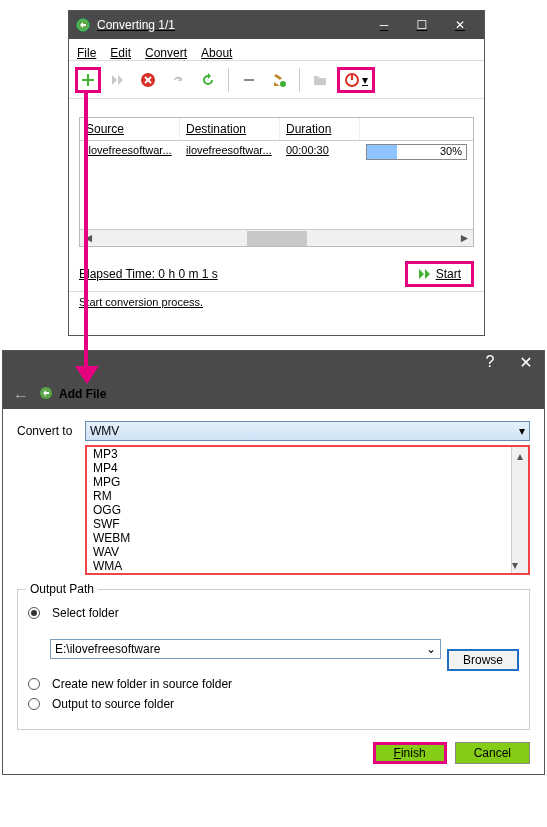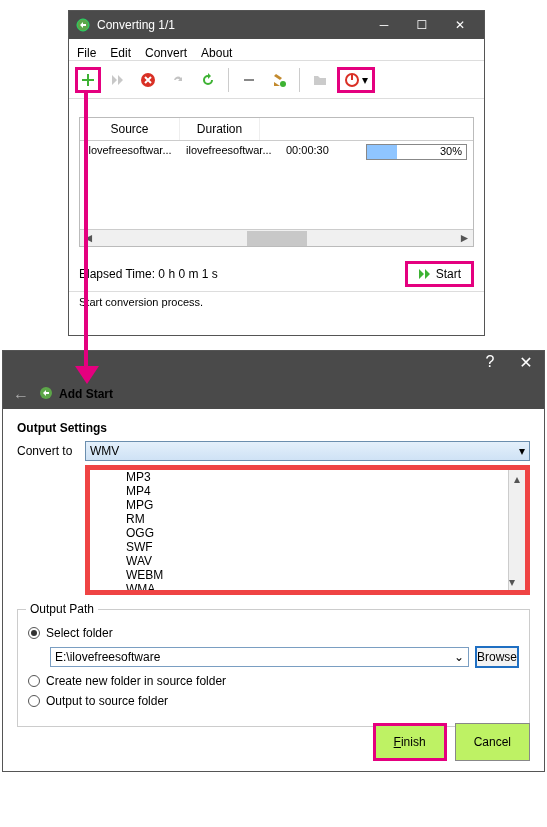--- a/index.html
+++ b/index.html
@@ -1,34 +1,34 @@
 <!DOCTYPE html>
 <html><head>
 <meta charset="utf-8">
 <style>
 * { box-sizing: border-box; margin: 0; padding: 0; font-family: "Segoe UI", Tahoma, sans-serif; font-size: 12px; }
 body { background: #fff; width: 547px; height: 827px; position: relative; }
 
 
-.win1 { position: absolute; left: 68px; top: 10px; width: 417px; height: 326px; border: 1px solid #555; background: #fff; }
+.win1 { position: absolute; left: 68px; top: 10px; width: 417px; height: 326px; border: 1px solid #555; background: #fff; text-decoration: underline; }
 .titlebar { height: 28px; background: #4a4a4a; color: #fff; display: flex; align-items: center; padding: 0 6px; }
 .titlebar .ico { width: 16px; height: 16px; margin-right: 6px; display: inline-flex; align-items: center; justify-content: center; }
 .titlebar .title { flex: 1; font-size: 12px; }
 .winbtns { display: flex; gap: 2px; }
 .winbtn { width: 36px; height: 22px; display: flex; align-items: center; justify-content: center; color: #fff; cursor: pointer; }
 .menubar { height: 22px; display: flex; align-items: center; gap: 14px; padding: 0 8px; border-bottom: 1px solid #ddd; }
 .menuitem { cursor: pointer; margin-top: 6px; }
 .toolbar { height: 38px; display: flex; align-items: center; padding: 0 6px; gap: 4px; border-bottom: 1px solid #ddd; }
 .tbtn { width: 26px; height: 26px; display: flex; align-items: center; justify-content: center; cursor: pointer; border: 1px solid transparent; }
 .highlight { border: 3px solid #e4007f !important; }
 .sep { width: 1px; height: 24px; background: #ccc; margin: 0 3px; }
 
 .tablewrap { margin: 18px 10px 4px 10px; border: 1px solid #bbb; min-height: 130px; position: relative; }
 .thead { display: flex; border-bottom: 1px solid #ccc; background: #fff; }
-.th { padding: 4px 6px; border-right: 1px solid #eee; font-size: 12px; text-align: center; }
+.th { padding: 4px 6px; border-right: 1px solid #eee; font-size: 12px; }
 .trow { display: flex; }
 .td { padding: 3px 6px; font-size: 11px; overflow: hidden; text-overflow: ellipsis; white-space: nowrap; }
 .c1 { width: 100px; } .c2 { width: 100px; } .c3 { width: 80px; } .c4 { flex: 1; }
 .progcell { display: flex; align-items: center; }
 .progbar { flex: 1; height: 16px; border: 1px solid #888; background: #fff; position: relative; }
 .progfill { height: 100%; background: #8fc5ff; }
 .proglbl { position: absolute; right: 4px; top: 0; font-size: 11px; margin-left: 46px; }
 .hscroll { position: absolute; bottom: 0; left: 0; right: 0; height: 17px; background: #f0f0f0; border-top: 1px solid #ccc; display:flex; align-items:center; }
 .harrow { width: 17px; height: 17px; display:flex;align-items:center;justify-content:center;color:#555;cursor:pointer; }
 .hthumb { height:15px; background:#c8c8c8; width:60px; margin:0 auto; }
@@ -50,39 +50,39 @@
 .tb2top .winbtn { font-size: 16px; }
 .tb2bottom { position: absolute; bottom: 6px; left: 6px; display: flex; align-items: center; gap: 6px; color: #000; }
 .backarr { color: #aaa; font-size: 16px; cursor: pointer; padding: 0 4px; }
 .tb2title { font-weight: bold; color: #000; }
 .content2 { padding: 12px 14px 44px 14px; position: relative; }
 .sectitle { font-weight: bold; margin-bottom: 6px; }
 .row { display: flex; align-items: center; gap: 6px; margin-bottom: 4px; }
 .lbl { width: 62px; }
 .combo { flex: 1; height: 20px; border: 1px solid #6b8eae; background: linear-gradient(#e4f0fb,#cfe2f5); display: flex; align-items: center; padding: 0 4px; position: relative; cursor: pointer; }
 .combo .caret { position: absolute; right: 4px; }
-.listbox { margin-left: 68px; border: 5px solid #ef4444; height: 130px; position: relative; overflow: hidden; padding-left: 30px; }
+.listbox { margin-left: 68px; border: 2px solid #ef4444; height: 130px; position: relative; overflow: hidden; }
 .listscroll { position: absolute; right: 0; top: 0; bottom: 0; width: 17px; background: #f0f0f0; border-left: 1px solid #ccc; }
 .listscroll .up, .listscroll .dn { height: 17px; display:flex;align-items:center;justify-content:center;color:#555; }
 .listitems { padding: 0; }
 .li { padding: 0 6px; font-size: 12px; line-height: 14px; cursor: pointer; }
 .li.sel { background: #0a64c8; color: #fff; }
 
 .groupbox { border: 1px solid #ccc; margin-top: 14px; padding: 10px 10px 12px 10px; position: relative; }
 .grouplegend { position: absolute; top: -8px; left: 8px; background: #fff; padding: 0 4px; font-size: 12px; }
-.radio { display: flex; align-items: center; gap: 6px; margin: 6px 0; cursor: pointer; }
+.radio { display: flex; align-items: center; gap: 12px; margin: 6px 0; cursor: pointer; }
 .radiodot { width: 12px; height: 12px; border: 1px solid #555; border-radius: 50%; display: inline-flex; align-items: center; justify-content: center; }
 .radiodot.on::after { content: ""; width: 6px; height: 6px; background: #333; border-radius: 50%; }
 .subrow { display: flex; align-items: center; gap: 6px; margin-left: 22px; }
 .textfield { flex: 1; height: 20px; border: 1px solid #7a9ec2; padding: 0 4px; background: #fff; }
 .textfield.ro { color: #888; }
-.browse { border: 2px solid #1f6fc2; height: 22px; padding: 0 0; background: #f3f3f3; cursor: pointer; }
+.browse { border: 2px solid #1f6fc2; height: 22px; padding: 0 14px; background: #f3f3f3; cursor: pointer; margin-top: 23px; }
 
 .dlgbtns { position: absolute; right: 14px; bottom: 10px; display: flex; gap: 8px; }
-.dlgbtn { height: 38px; padding: 0 18px; border: 1px solid #888; background: #bef264; cursor: pointer; }
+.dlgbtn { height: 22px; padding: 0 18px; border: 1px solid #888; background: #84cc16; cursor: pointer; }
 .dlgbtn.highlight { border: 3px solid #e4007f; }
 </style>
 </head>
 <body>
 
 <div class="win1">
   <div class="titlebar">
     <span class="ico">
       <svg width="14" height="14">
           <circle cx="7" cy="7" r="6" fill="#5da649" stroke="#2d6" stroke-width="1"></circle>
@@ -152,20 +152,21 @@
           <circle cx="8" cy="8" r="6" fill="none" stroke="#d93025" stroke-width="2"></circle>
           <rect x="7" y="2" width="2" height="6" fill="#d93025"></rect>
         </svg>
       <span style="margin-left:2px">▾</span>
     </div>
   </div>
 
   <div class="tablewrap">
     <div class="thead">
       <div class="th c1">Source</div>
+      <div class="th c2">Destination</div>
       <div class="th c3">Duration</div>
     </div>
     <div class="trow">
       <div class="td c1">ilovefreesoftwar...</div>
       <div class="td c2">ilovefreesoftwar...</div>
       <div class="td c3">00:00:30</div>
       <div class="td c4 progcell">
         <div class="progbar">
           <div class="progfill" style="width:30%"></div>
           <span class="proglbl">30%</span>
@@ -203,43 +204,42 @@
       <div class="winbtn">✕</div>
     </div>
     <div class="tb2bottom">
       <span class="backarr">←</span>
       <span class="ico">
         <svg width="14" height="14">
             <circle cx="7" cy="7" r="6" fill="#5da649"></circle>
             <path d="M4 7 L7 4 L7 6 L10 6 L10 8 L7 8 L7 10 Z" fill="#fff"></path>
           </svg>
       </span>
-      <span class="tb2title">Add Start</span>
+      <span class="tb2title">Add File</span>
     </div>
   </div>
 
   <div class="content2">
-    <div class="sectitle">Output Settings</div>
     <div class="row">
       <span class="lbl">Convert to</span>
       <div class="combo">
         <span>WMV</span>
         <span class="caret">▾</span>
       </div>
     </div>
     <div class="listbox">
       <div class="listitems" id="format-list">
           <div class="li">MP3</div>
           <div class="li">MP4</div>
           <div class="li">MPG</div>
           <div class="li">RM</div>
           <div class="li">OGG</div>
           <div class="li">SWF</div>
+          <div class="li">WEBM</div>
           <div class="li">WAV</div>
-          <div class="li">WEBM</div>
           <div class="li">WMA</div>
           <div class="li sel">WMV</div>
         </div>
       <div class="listscroll">
         <div class="up">▴</div>
         <div class="dn" style="position:absolute;bottom:0">▾</div>
       </div>
     </div>
 
     <div class="groupbox">

